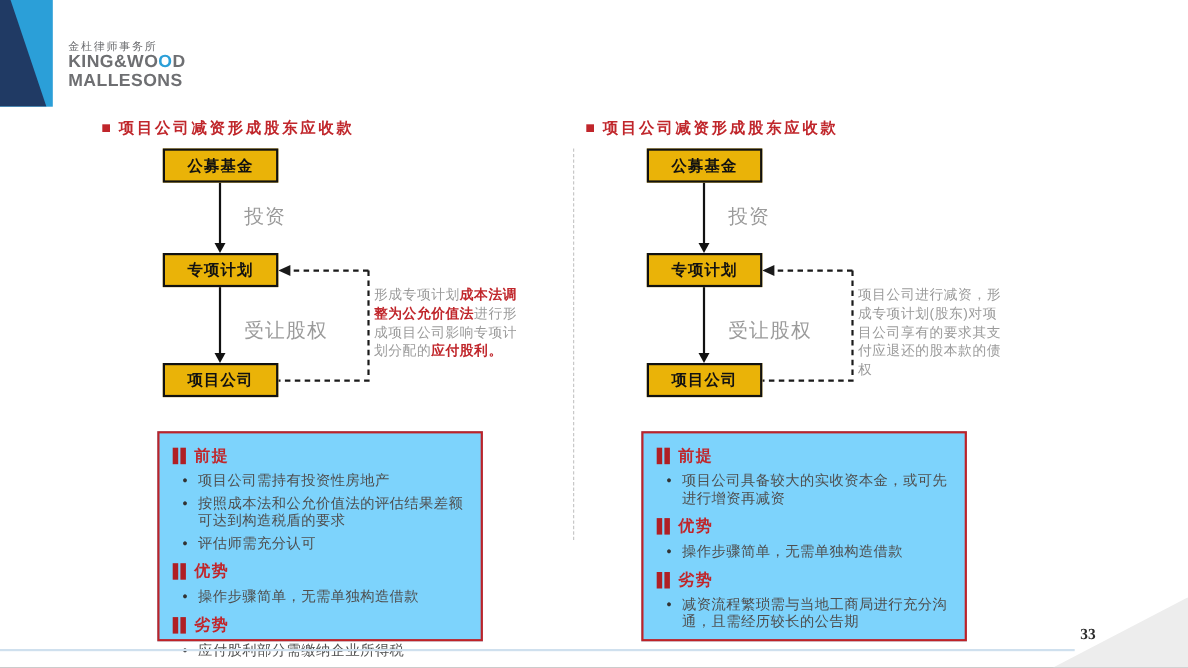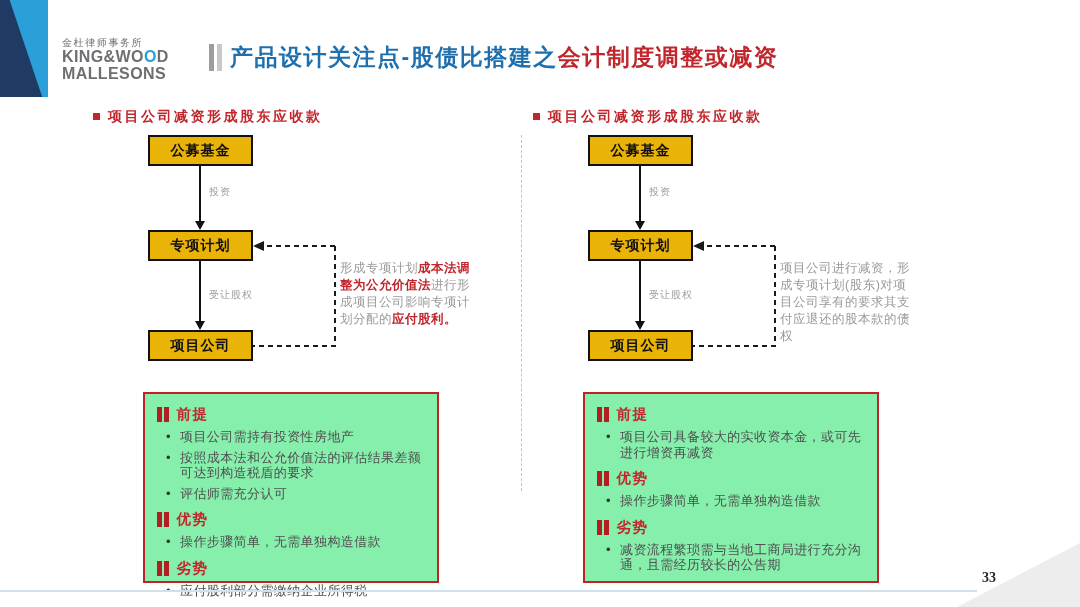--- a/index.html
+++ b/index.html
@@ -37,31 +37,31 @@
     display:flex;align-items:center;justify-content:center;
     font-size:14px;font-weight:bold;color:#111;letter-spacing:1px;background:#eab308;z-index:2;}
   .flow-box.fb1{top:27px;}
   .flow-box.fb2{top:122px;}
   .flow-box.fb3{top:222px;}
   .v-arrow{position:absolute;left:109px;width:2px;background:#111;}
   .v-arrow.a1{top:58px;height:56px;}
   .v-arrow.a2{top:153px;height:61px;}
   .v-arrow::after{content:"";position:absolute;left:-4px;bottom:-8px;
     border-left:5px solid transparent;border-right:5px solid transparent;border-top:9px solid #111;}
-  .arrow-label{position:absolute;left:119px;font-size:10px;color:#9b9b9b;letter-spacing:1px;white-space:nowrap;}
+  .arrow-label{position:absolute;left:132px;font-size:18px;color:#9b9b9b;letter-spacing:1px;white-space:nowrap;}
   .arrow-label.l1{top:77px;}
   .arrow-label.l2{top:180px;}
   .connector{position:absolute;left:163px;top:130px;width:86px;height:116px;z-index:1;}
   
   .annotation{position:absolute;left:250px;top:152px;width:136px;
     font-size:12.5px;line-height:17px;color:#9a9a9a;letter-spacing:.5px;}
   .annotation .seg-red{color:#c0262b;font-weight:bold;}
   
   .panel{position:absolute;left:53px;top:284px;width:292px;height:185px;
-    border:2px solid #bf2227;background:#86efac;padding:2px 0 0 0;}
+    border:2px solid #bf2227;background:#7dd3fc;padding:2px 0 0 0;}
   .sec-title{display:flex;align-items:center;margin:9px 0 5px 12px;}
   .dbl-bars{display:flex;margin-right:8px;}
   .dbl-bars span{width:4.5px;height:15px;background:#b01f24;display:inline-block;}
   .dbl-bars span + span{margin-left:2.5px;}
   .sec-title-text{font-size:14.5px;font-weight:bold;color:#c0262b;letter-spacing:1.5px;}
   .panel ul{margin:0 10px 2px 20px;padding:0;list-style:none;}
   .panel li{position:relative;padding-left:15px;font-size:13px;color:#4f4f4f;
     line-height:15.5px;margin-bottom:5px;letter-spacing:.4px;}
   .panel li::before{content:"\2022";position:absolute;left:1px;top:0;color:#333;}
   
@@ -80,25 +80,20 @@
   <div class="logo-mark">
     <div class="mark-blue"></div>
     <div class="mark-navy"></div>
   </div>
   <div class="logo-text">
     <div class="logo-cn">金杜律师事务所</div>
     <div class="logo-en"><span>KING&amp;W</span><span>O</span><span class="logo-o-blue">O</span><span>D</span></div>
     <div class="logo-en">MALLESONS</div>
   </div>
 
-  <div class="title-block">
-    <span class="title-bar b1"></span>
-    <span class="title-bar b2"></span>
-    <h1 class="slide-title" style="margin:0;"><span class="t-blue">产品设计关注点-股债比搭建之</span><span class="t-red">会计制度调整或减资</span></h1>
-  </div>
 
   <div class="col-divider"></div>
 
   <section class="column col-left">
     <div class="col-header">
       <span class="sq-bullet"></span>
       <span class="col-header-text">项目公司减资形成股东应收款</span>
     </div>
 
     <div class="flow-box fb1">公募基金</div>

